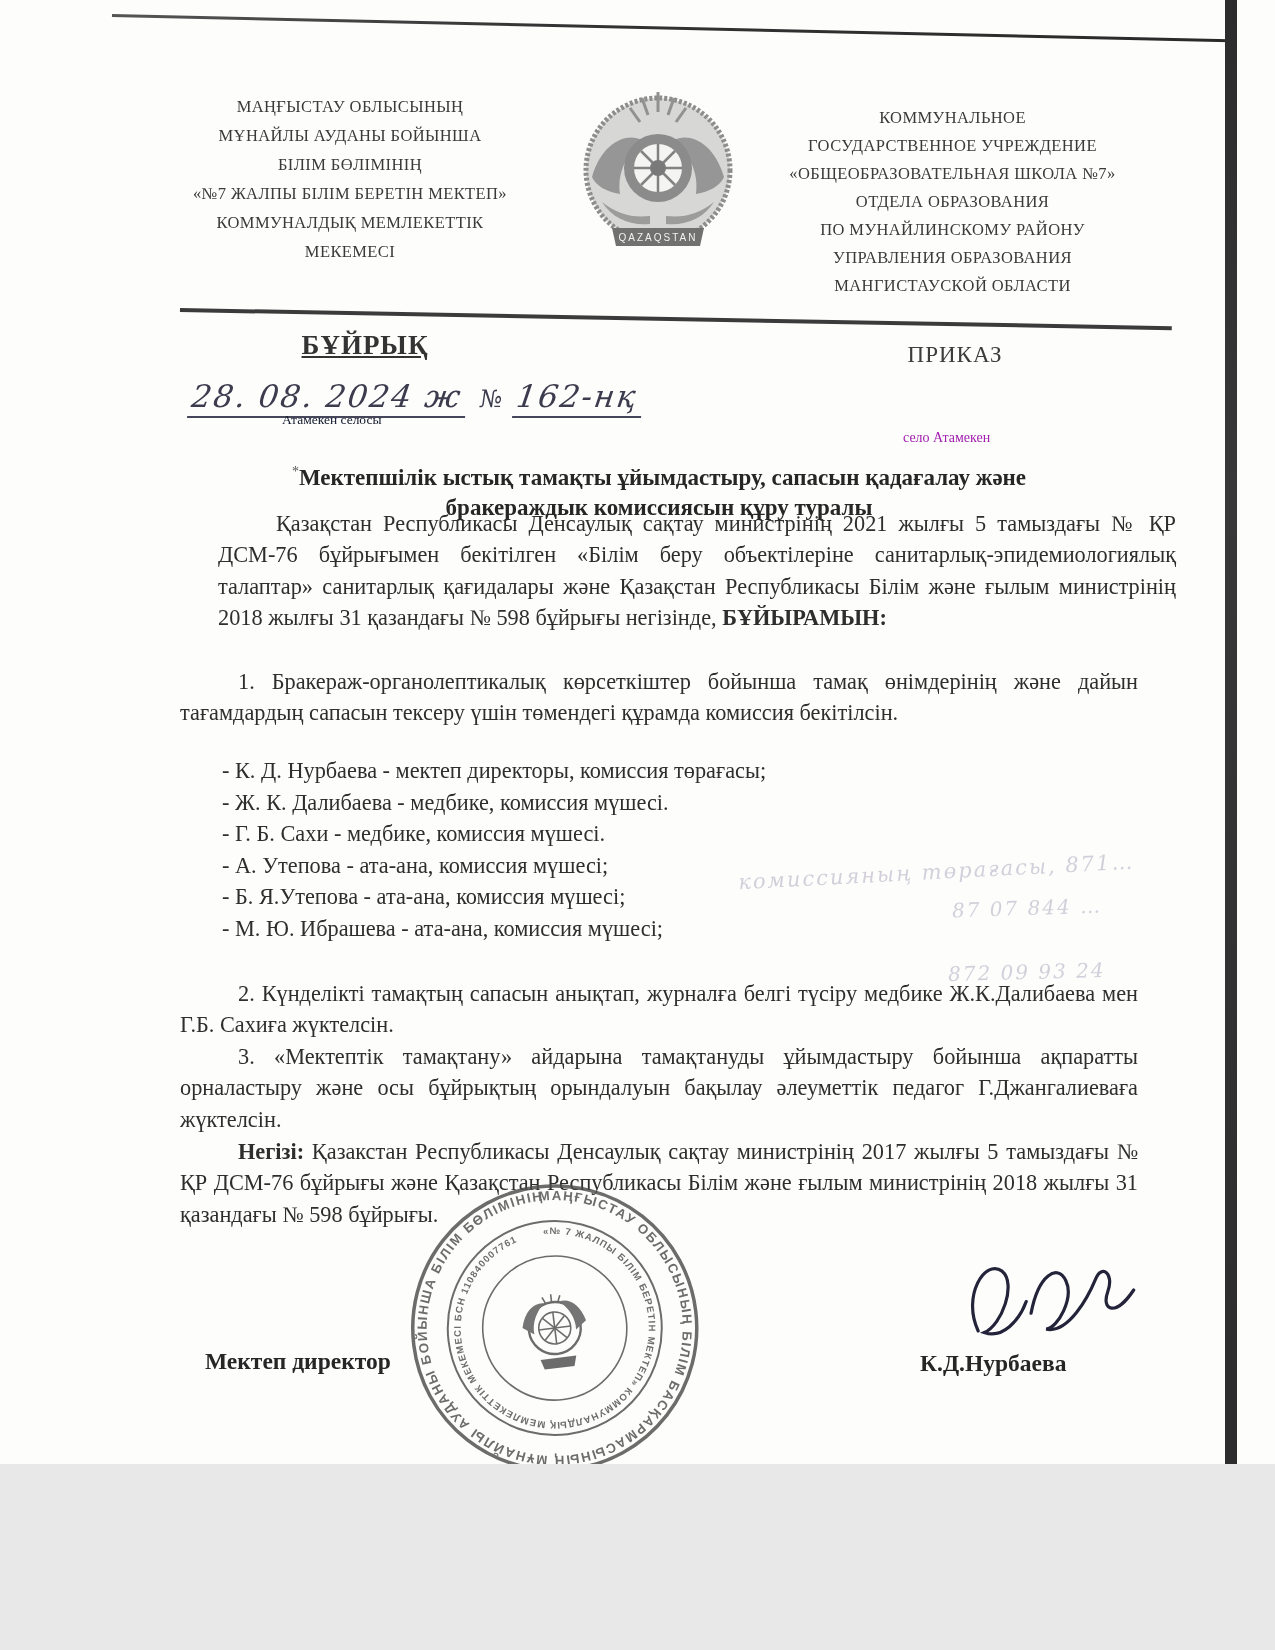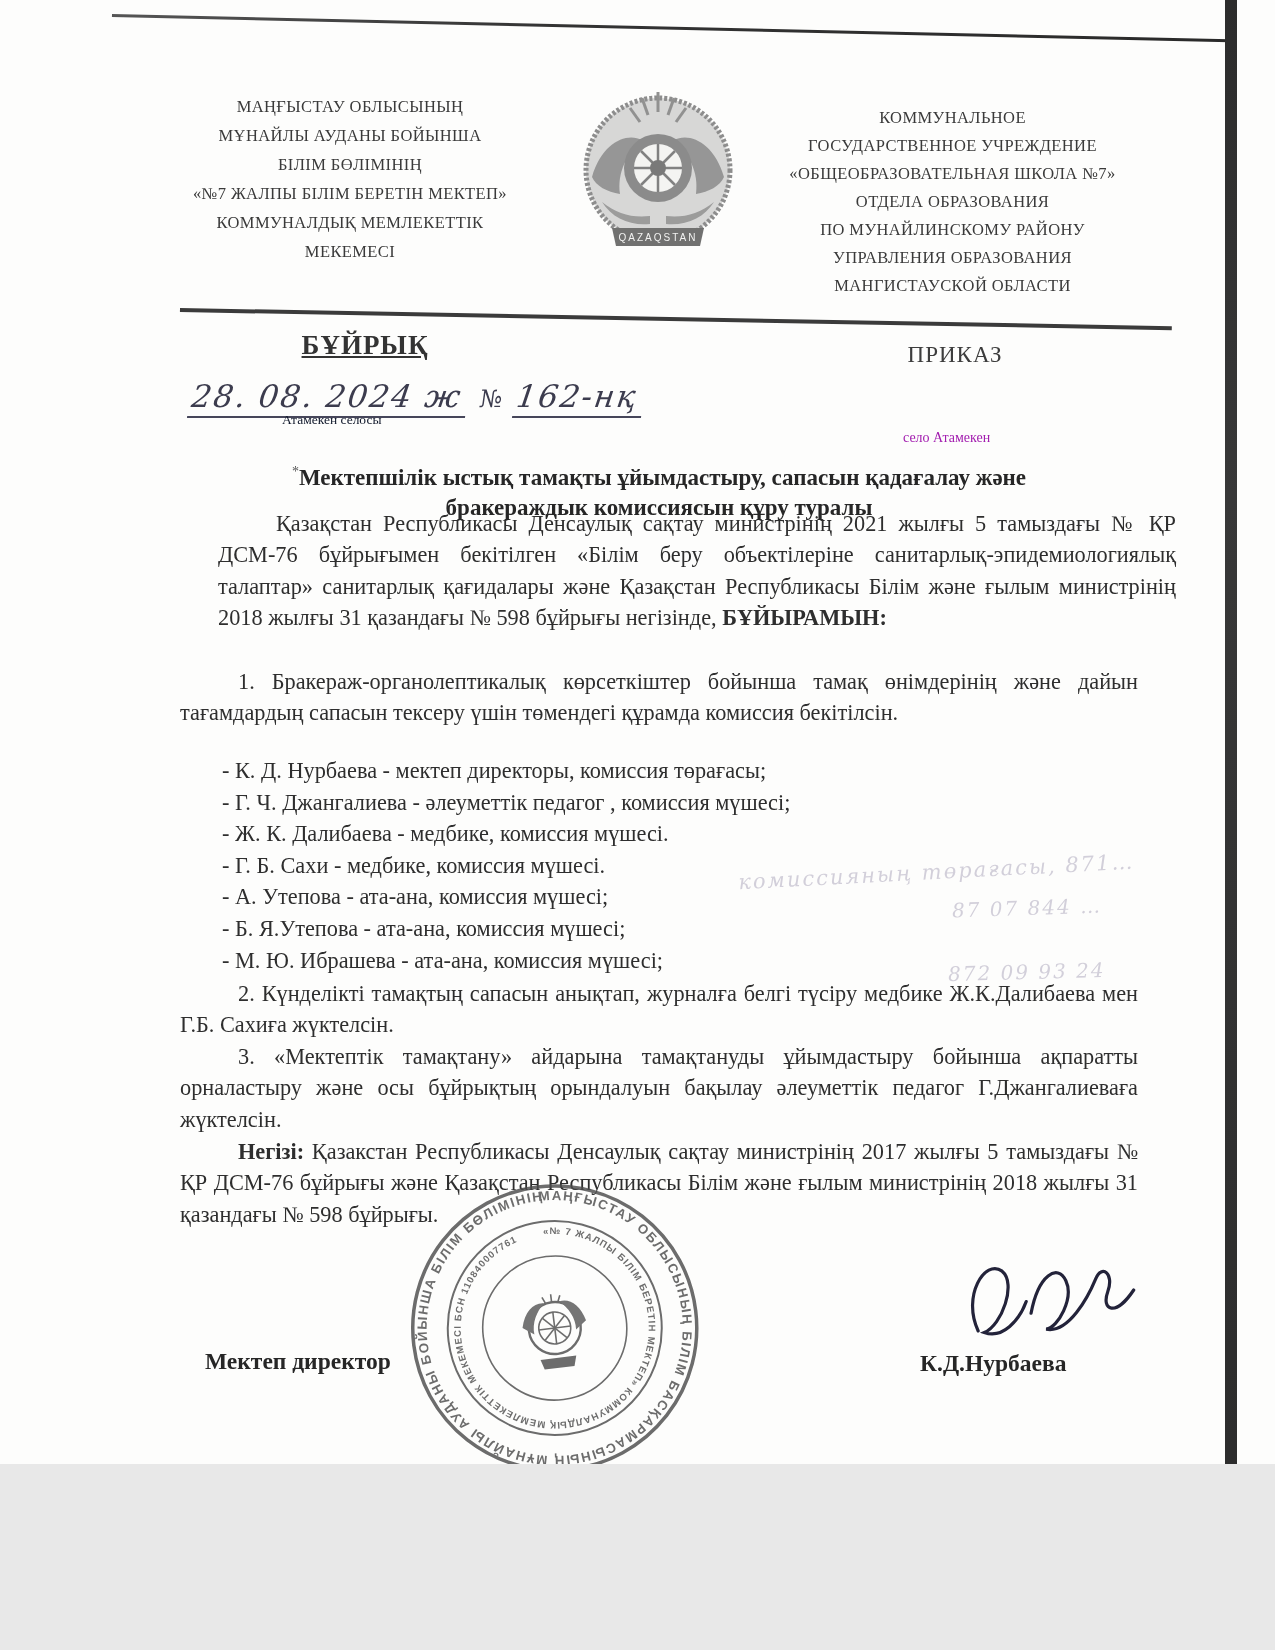--- a/index.html
+++ b/index.html
@@ -163,21 +163,20 @@
 
   <p class="body-par indent" style="top:508px;margin-left:38px;">
     <span>Қазақстан Республикасы Денсаулық сақтау министрінің 2021 жылғы 5 тамыздағы № ҚР ДСМ-76  бұйрығымен бекітілген «Білім беру объектілеріне санитарлық-эпидемиологиялық талаптар» санитарлық қағидалары және Қазақстан Республикасы Білім және ғылым министрінің 2018 жылғы 31 қазандағы № 598 бұйрығы негізінде, </span><b>БҰЙЫРАМЫН:</b>
   </p>
 
   <p class="body-par indent" style="top:666px;">1. Бракераж-органолептикалық көрсеткіштер бойынша тамақ өнімдерінің және дайын тағамдардың сапасын тексеру үшін төмендегі құрамда комиссия бекітілсін.</p>
 
   <ul class="members">
     <div>
         <li>- К. Д. Нурбаева - мектеп директоры, комиссия төрағасы;</li>
-        <li>-  Г. Ч. Джангалиева  - әлеуметтік педагог , комиссия мүшесі;</li>
         <li>- Ж. К. Далибаева - медбике, комиссия мүшесі.</li>
         <li>- Г. Б. Сахи - медбике, комиссия мүшесі.</li>
         <li>- А. Утепова - ата-ана, комиссия мүшесі;</li>
         <li>- Б. Я.Утепова - ата-ана, комиссия мүшесі;</li>
         <li>- М. Ю. Ибрашева - ата-ана, комиссия мүшесі;</li>
       </div>
   </ul>
 
   <p class="body-par indent" style="top:978px;">2. Күнделікті тамақтың сапасын анықтап, журналға белгі түсіру медбике Ж.К.Далибаева мен Г.Б. Сахиға   жүктелсін.</p>
 

